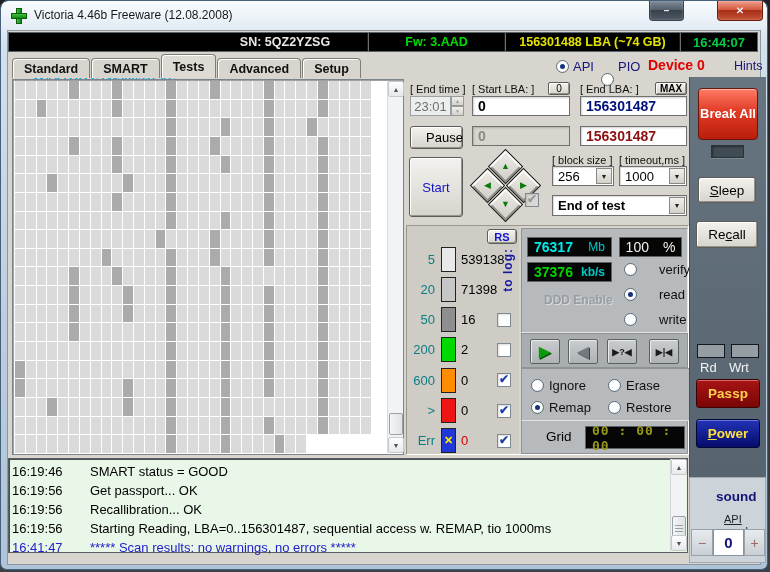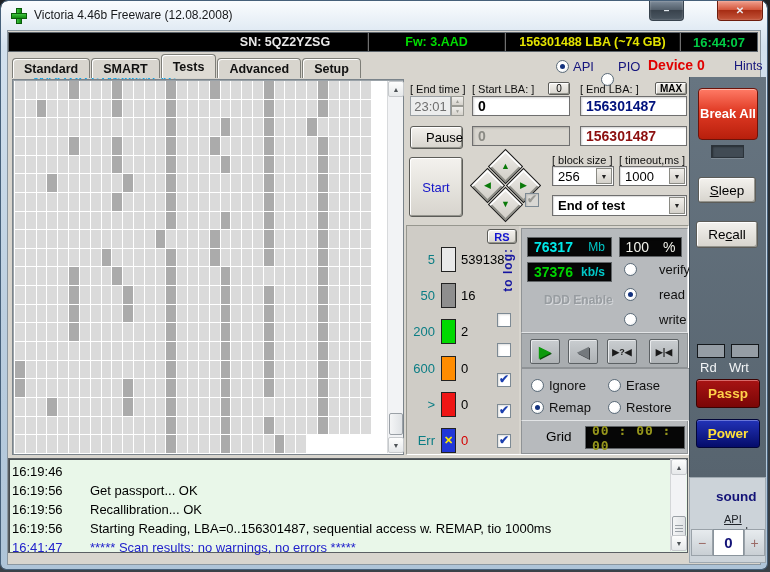--- a/index.html
+++ b/index.html
@@ -929,20 +929,25 @@
 <div id="lowerpanel" class="abs"></div>
 <div id="statbg" class="abs"></div>
 <div id="btn-rs" class="abs btn3d">RS</div>
 <div id="statcol" class="abs">
     <div class="statrow">
       <span class="slabel">5</span>
       <span class="swatch" style="background: rgb(233, 233, 233);"></span>
       <span class="scount">539138</span>
     </div>
     <div class="statrow">
+      <span class="slabel">20</span>
+      <span class="swatch" style="background: rgb(198, 198, 198);"></span>
+      <span class="scount">71398</span>
+    </div>
+    <div class="statrow">
       <span class="slabel">50</span>
       <span class="swatch" style="background: rgb(142, 142, 142);"></span>
       <span class="scount">16</span>
     </div>
     <div class="statrow">
       <span class="slabel">200</span>
       <span class="swatch" style="background: rgb(0, 217, 0);"></span>
       <span class="scount">2</span>
     </div>
     <div class="statrow">
@@ -1057,20 +1062,21 @@
 <div id="lbl-sound" class="abs">sound</div>
 <div id="lbl-apinum" class="abs">API number</div>
 <div id="sp-minus" class="abs spbtn">−</div>
 <div id="sp-val" class="abs">0</div>
 <div id="sp-plus" class="abs spbtn">+</div>
 
 <div id="logpanel" class="abs"></div>
 <div id="logrows" class="abs">
     <div class="logrow">
       <span class="ltime">16:19:46</span>
+      <span>SMART status = GOOD</span>
     </div>
     <div class="logrow">
       <span class="ltime">16:19:56</span>
       <span>Get passport... OK</span>
     </div>
     <div class="logrow">
       <span class="ltime">16:19:56</span>
       <span>Recallibration... OK</span>
     </div>
     <div class="logrow">

